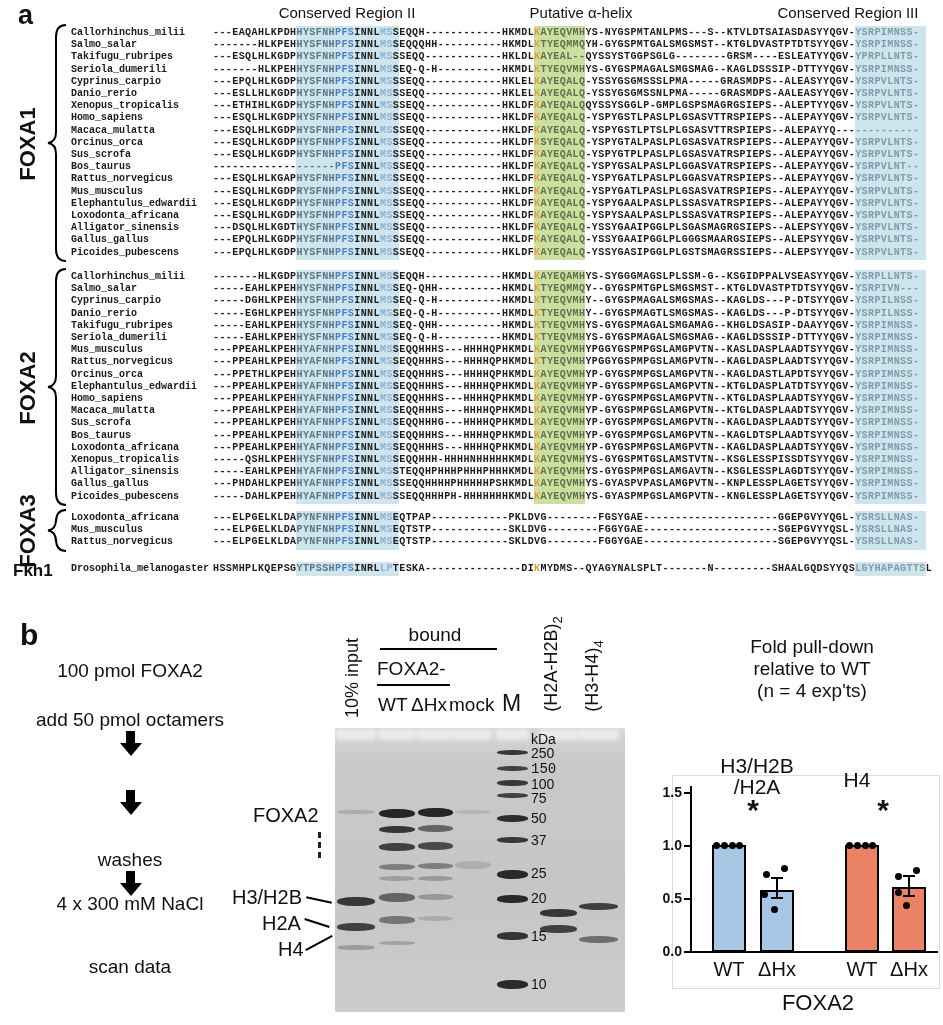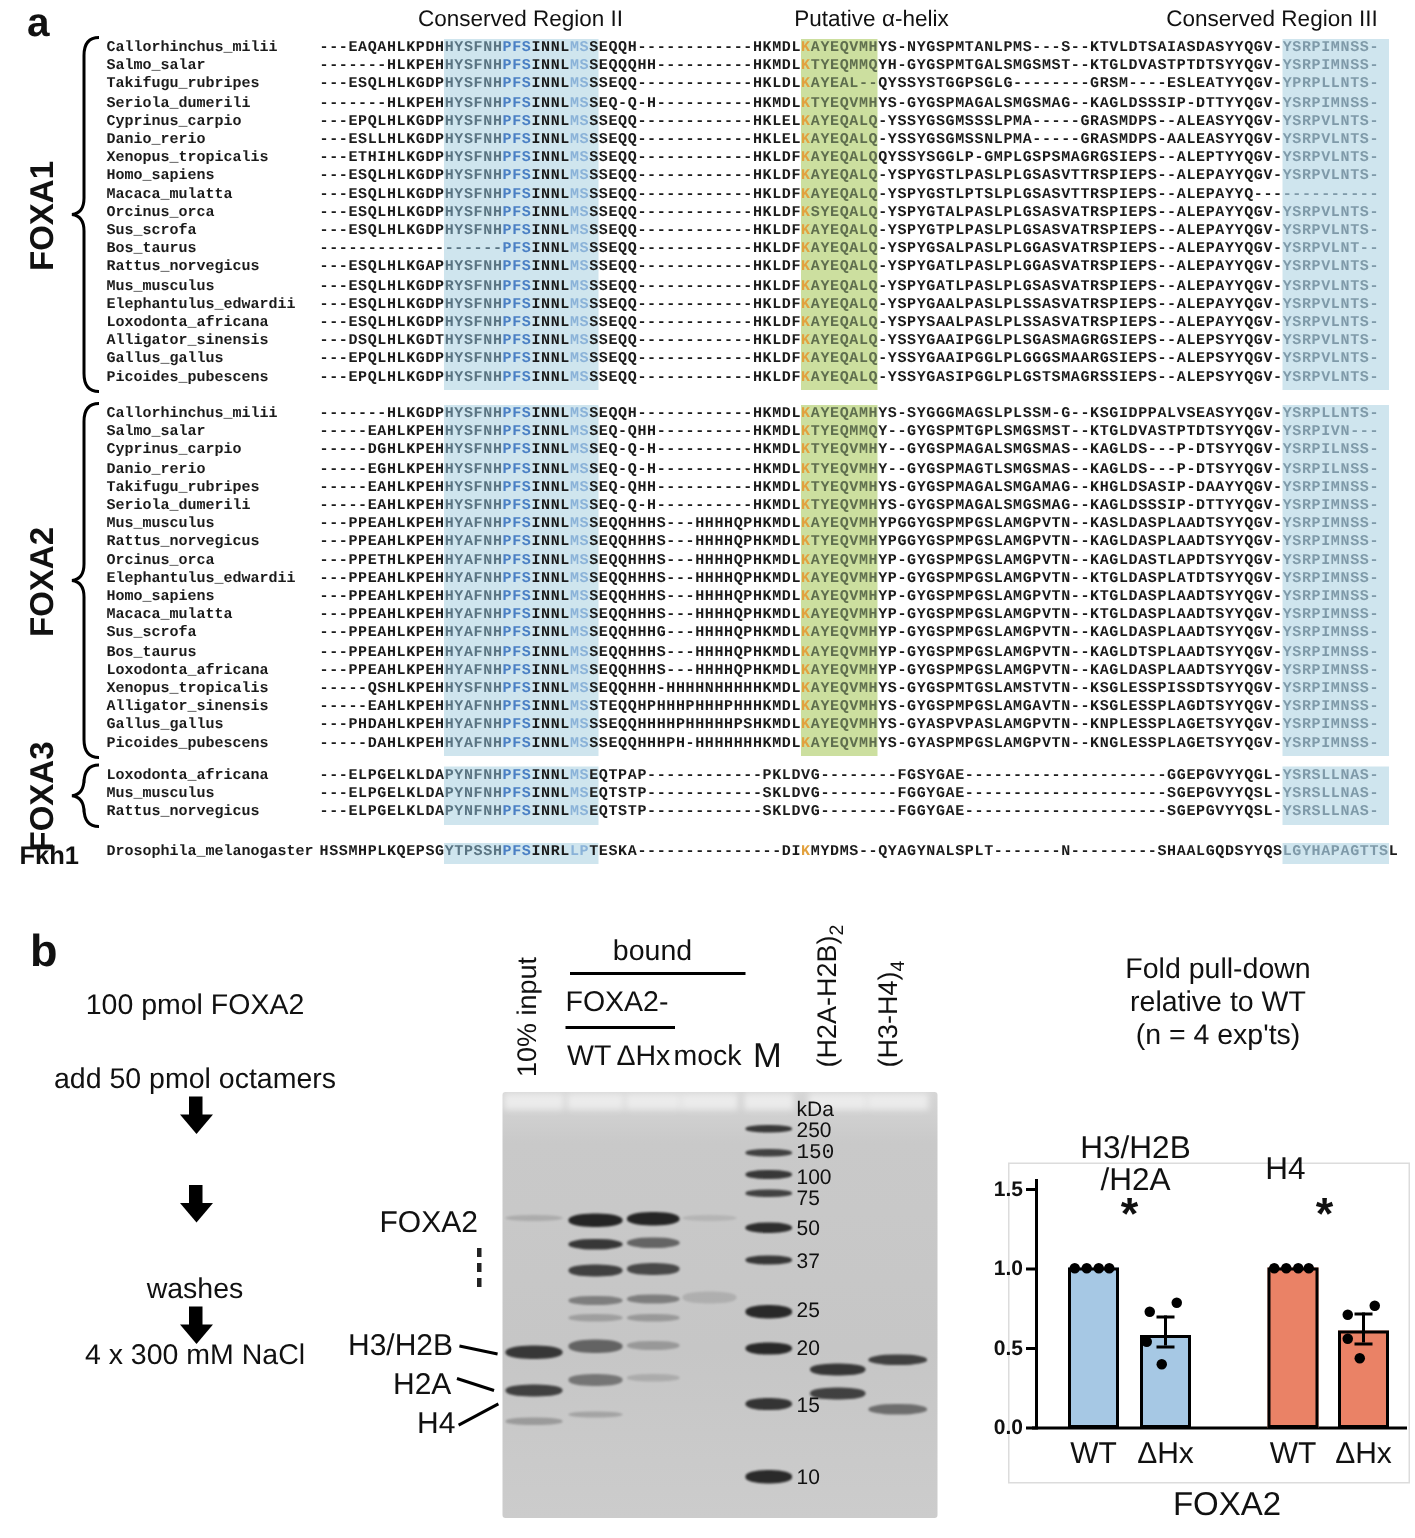--- a/index.html
+++ b/index.html
@@ -106,20 +106,21 @@
       <div class="fkh" style="left: 13px; top: 561px;">Fkh1</div>
       <div class="seqrow" style="position: absolute; left: 0px; top: 563px; width: 943px; height: 11px;"><span class="sname" style="color: rgb(27, 27, 27);">Drosophila_melanogaster</span><span class="seq"><span style="color: rgb(27, 27, 27);">HSSMHPLKQEPSG</span><span style="color: rgb(90, 116, 130);">YTPSSH</span><span style="color: rgb(74, 127, 196);">PFS</span><span style="color: rgb(27, 27, 27);">INRL</span><span style="color: rgb(138, 178, 216);">LP</span><span style="color: rgb(27, 27, 27);">TESKA---------------DI</span><span style="color: rgb(226, 161, 62);">K</span><span style="color: rgb(27, 27, 27);">MYDMS--</span><span style="color: rgb(27, 27, 27);">QYAGYNALSPLT-------N---------SHAALGQDSYYQS</span><span style="color: rgb(127, 154, 169);">LGYHAPAGTTS</span><span style="color: rgb(27, 27, 27);">L</span></span></div>
     </div>
 
   <span class="panelLetter" style="left:20px;top:618px;font-size:30px;">b</span>
   <div id="flowchart" class="abs" style="left:0;top:0;width:943px;height:1025px;">
       <div class="fcline" style="top: 660px;">100 pmol FOXA2</div>
       <div class="fcline" style="top: 709px;">add 50 pmol octamers</div>
       <div class="fcline" style="top: 857px; margin-top: 36px;">4 x 300 mM NaCl</div>
       <div class="fcline" style="top: 848.5px;">washes</div>
+      <div class="fcline" style="top: 956px;">scan data</div>
       <div style="position: absolute; left: 126px; top: 731px; width: 9px; height: 13px; background: rgb(0, 0, 0);"></div>
       <div class="fcarrow" style="top: 743px; border-left: 11px solid transparent; border-right: 11px solid transparent; border-top: 13px solid rgb(0, 0, 0); left: 119.5px;"></div>
       <div style="position: absolute; left: 126px; top: 790px; width: 9px; height: 13px; background: rgb(0, 0, 0);"></div>
       <div class="fcarrow" style="top: 802px; border-left: 11px solid transparent; border-right: 11px solid transparent; border-top: 13px solid rgb(0, 0, 0); left: 119.5px;"></div>
       <div style="position: absolute; left: 126px; top: 871px; width: 9px; height: 13px; background: rgb(0, 0, 0);"></div>
       <div class="fcarrow" style="top: 883px; border-left: 11px solid transparent; border-right: 11px solid transparent; border-top: 13px solid rgb(0, 0, 0); left: 119.5px;"></div>
     </div>
   <div id="gelarea" class="abs" style="left:0;top:0;width:943px;height:1025px;">
       <div style="position: absolute; left: 335px; top: 728px; width: 290px; height: 284px; background: linear-gradient(rgb(214, 214, 214) 0%, rgb(201, 201, 201) 12%, rgb(198, 198, 198) 60%, rgb(204, 204, 204) 100%); border-radius: 2px;"></div>
       <div style="position: absolute; left: 336px; top: 729px; width: 40px; height: 11px; background: rgba(255, 255, 255, 0.55); filter: blur(2px);"></div>

